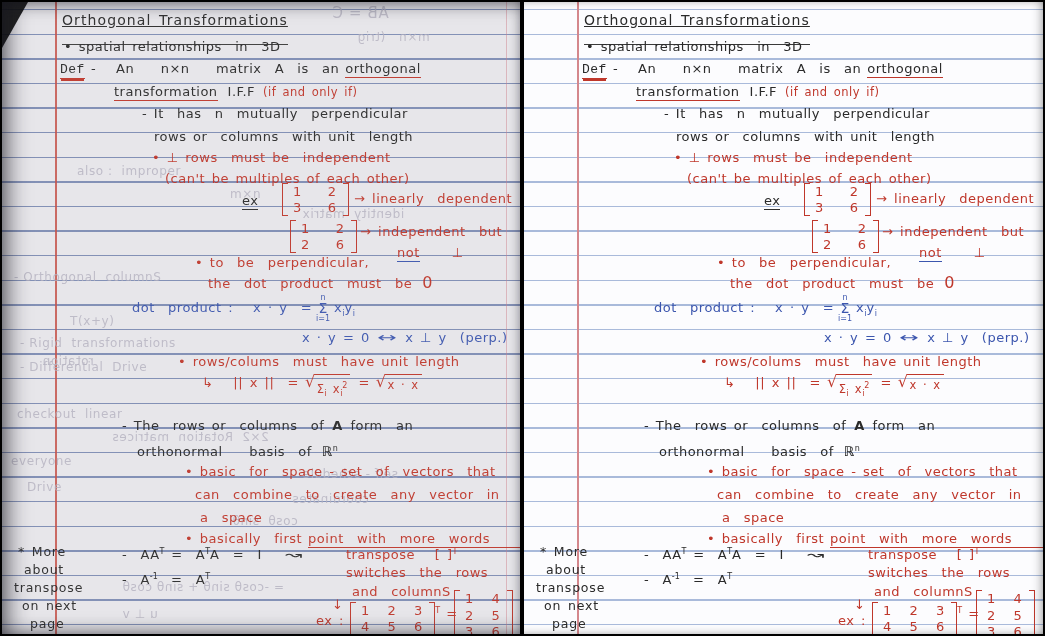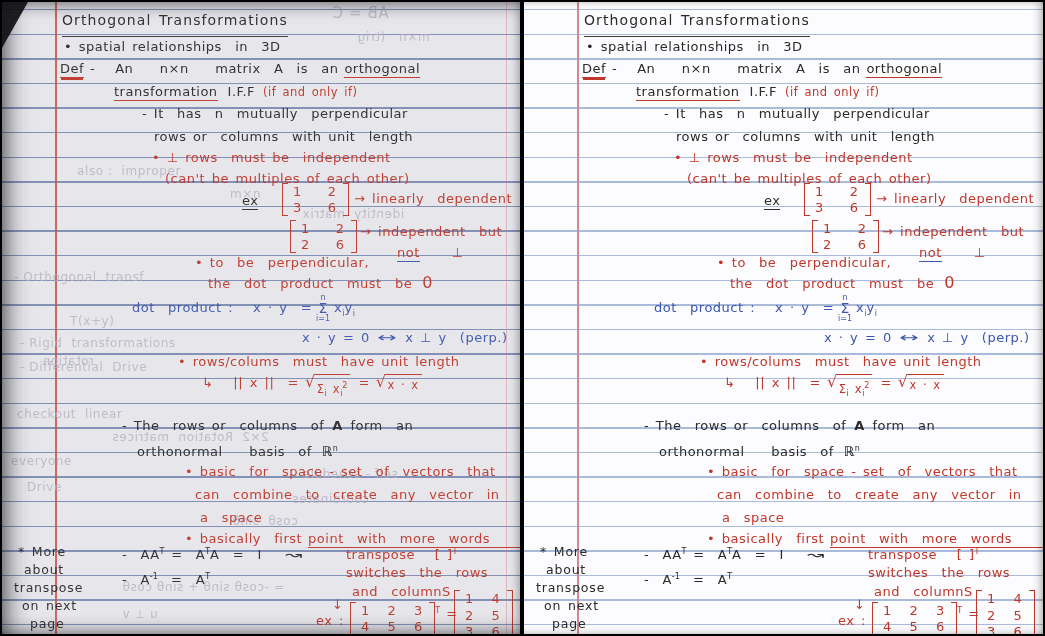--- a/index.html
+++ b/index.html
@@ -29,24 +29,24 @@
   .content{position:absolute;inset:0;}
   .page-left .content{opacity:.94;}
   .ln{position:absolute;white-space:pre;font-size:13px;letter-spacing:.5px;word-spacing:2px;line-height:17px;}
   .k{color:#2a2a2a;} .r{color:#bf372b;} .b{color:#3c56ae;}
   .title{font-size:14px;letter-spacing:1.1px;}
   .small{font-size:11.5px;margin-top:30px;}
   .big{font-size:16px;}
   .mnote{font-size:12.5px;letter-spacing:.8px;}
   .bold-a{font-weight:bold;letter-spacing:0;}
   .bb{font-weight:bold;}
-  .ul-title{border-bottom:1.8px solid #3a3a3a;padding-bottom:8px;}
+  .ul-title{border-bottom:1.8px solid #3a3a3a;padding-bottom:16px;text-decoration:underline;}
   .ul-k{border-bottom:1.6px solid #2e2e2e;padding-bottom:1px;}
   .ul-red{border-bottom:1.6px solid #bf372b;padding-bottom:1px;}
-  .ul-red2{border-bottom:1.5px solid #bf372b;box-shadow:0 3px 0 -1px #bf372b;padding-bottom:1px;}
+  .ul-red2{border-bottom:1.5px solid #bf372b;box-shadow:0 3px 0 -1px #bf372b;padding-bottom:1px;font-family:Liberation Mono, monospace;}
   .ul-blue{border-bottom:1.7px solid #3c56ae;padding-bottom:1px;}
   .ul-long{padding-right:42px;text-align:right;}
   .ml6{margin-left:6px;} .ml8{margin-left:8px;} .ml10{margin-left:10px;}
   .ml20{margin-left:20px;} .ml32{margin-left:32px;}
   .matrix{display:inline-flex;align-items:stretch;vertical-align:top;}
   .lb,.rb{width:5px;}
   .lb{border:1.7px solid currentColor;border-right:none;}
   .rb{border:1.7px solid currentColor;border-left:none;}
   .mbody{display:flex;flex-direction:column;justify-content:space-between;padding:1px 5px;}
   .mbody span{line-height:15px;letter-spacing:2px;white-space:pre;}
@@ -72,21 +72,21 @@
   <div class="page page-left">
     <div class="rules"></div>
     <div class="mline"></div>
     <div class="bleed-m"></div>
     <div class="ghostLayer">
       <span class="ghost mir" style="left:330px;top:2px;font-size:15px">AB = C</span>
       <span class="ghost mir" style="left:355px;top:28px">m×n   (trig</span>
       <span class="ghost" style="left:75px;top:162px">also :  improper</span>
       <span class="ghost" style="left:228px;top:185px">m×n</span>
       <span class="ghost mir" style="left:300px;top:205px">identity  matrix</span>
-      <span class="ghost" style="left:12px;top:268px">- Orthogonal  transf</span>
+      <span class="ghost" style="left:12px;top:268px">- Orthogonal  columnS</span>
       <span class="ghost" style="left:68px;top:312px">T(x+y)</span>
       <span class="ghost" style="left:18px;top:334px">- Rigid  transformations</span>
       <span class="ghost" style="left:18px;top:358px">- Differential  Drive</span>
       <span class="ghost mir" style="left:40px;top:352px">rotation</span>
       <span class="ghost" style="left:15px;top:405px">checkout  linear</span>
       <span class="ghost mir" style="left:110px;top:428px">2×2  Rotation  matrices</span>
       <span class="ghost" style="left:9px;top:452px">everyone</span>
       <span class="ghost" style="left:25px;top:478px">Drive</span>
       <span class="ghost mir" style="left:300px;top:465px">self - schedule</span>
       <span class="ghost mir" style="left:290px;top:490px">coordinates</span>

